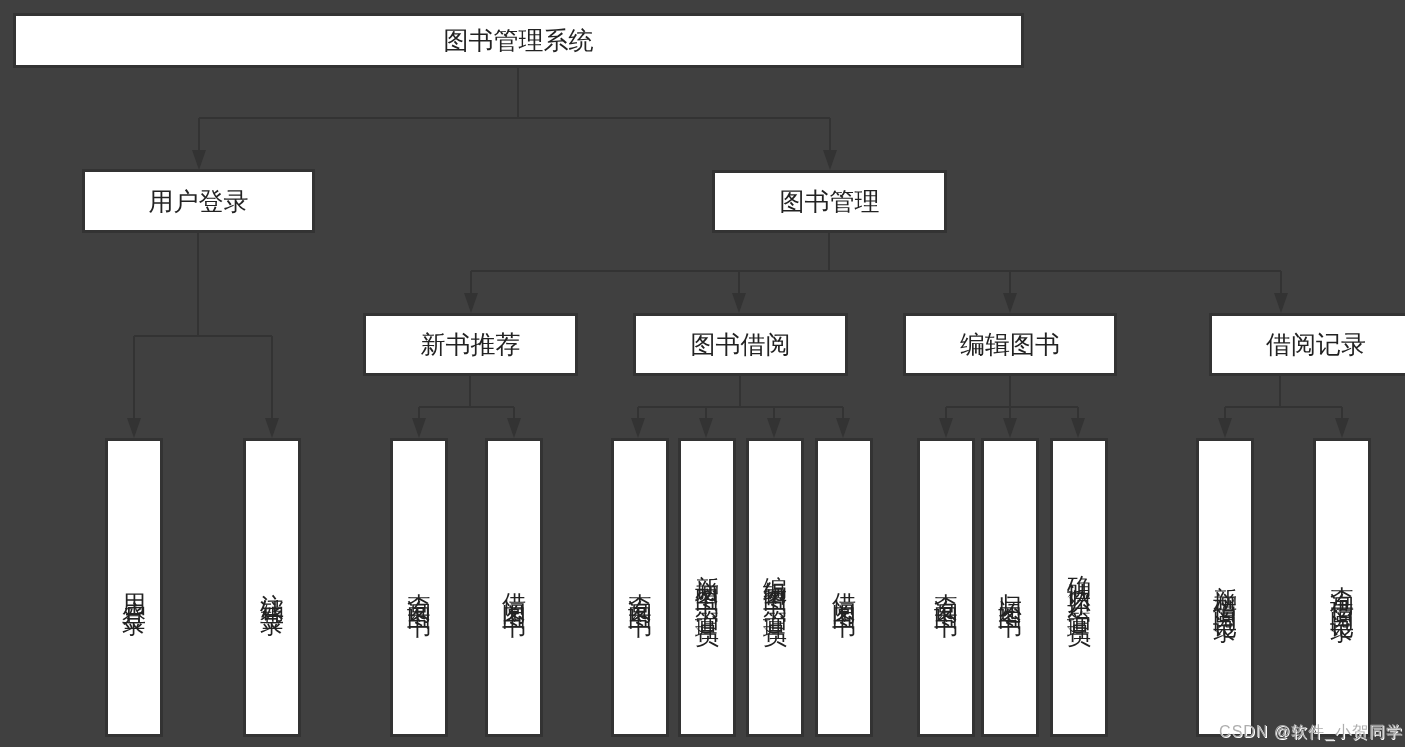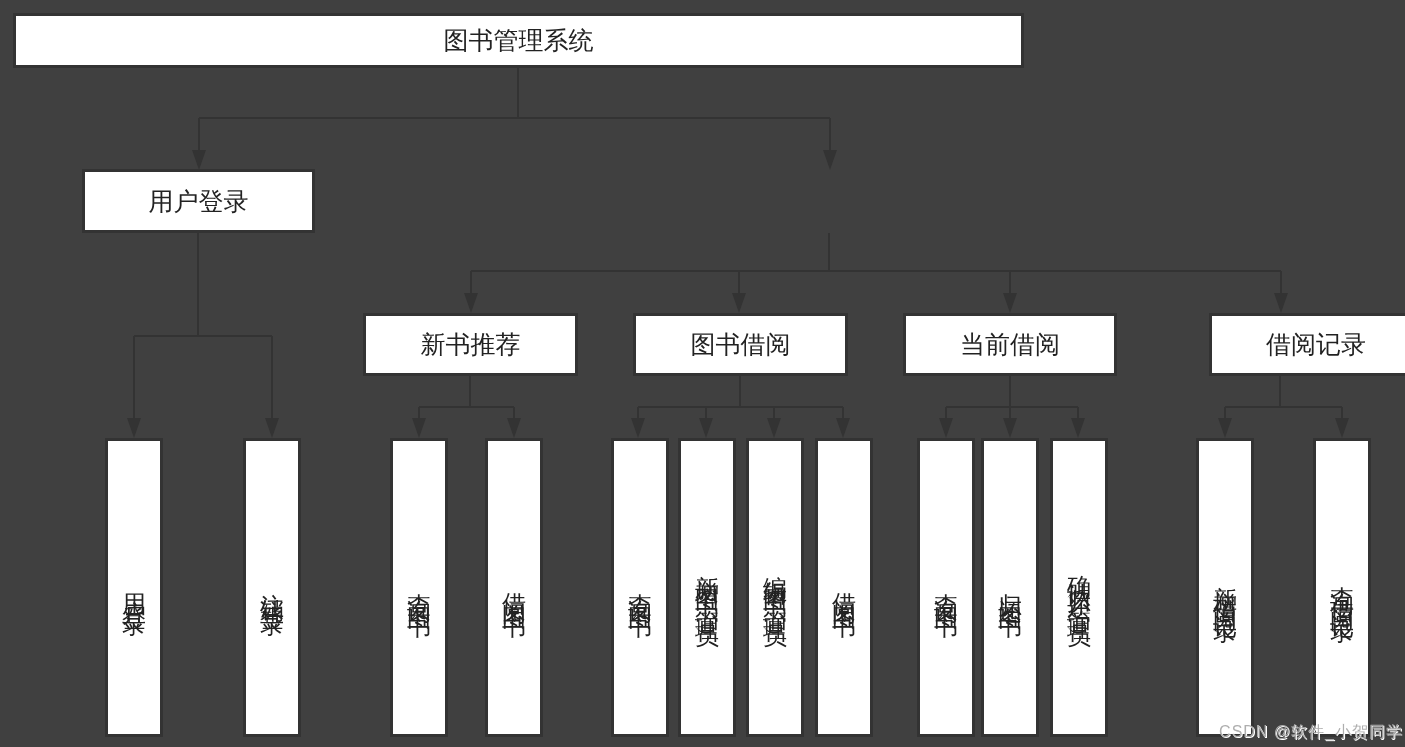--- a/index.html
+++ b/index.html
@@ -58,24 +58,25 @@
       <polygon points="1003,418 1017,418 1010,438"></polygon>
       <polygon points="1071,418 1085,418 1078,438"></polygon>
       <polygon points="1218,418 1232,418 1225,438"></polygon>
       <polygon points="1335,418 1349,418 1342,438"></polygon>
     </g>
   </svg>
 
   <div class="node" style="left:13px; top:13px; width:1011px; height:55px;">图书管理系统</div>
 
   <div class="node" style="left:82px; top:169px; width:233px; height:64px;">用户登录</div>
+  <div class="node" style="left:712px; top:170px; width:235px; height:63px;">图书管理</div>
 
   <div class="node" style="left:633px; top:313px; width:215px; height:63px;">图书借阅</div>
   <div class="node" style="left:363px; top:313px; width:215px; height:63px;">新书推荐</div>
-  <div class="node" style="left:903px; top:313px; width:214px; height:63px;">当前借阅</div>
+  <div class="node" style="left:903px; top:313px; width:214px; height:63px;">编辑图书</div>
   <div class="node" style="left:1173px; top:313px; width:214px; height:63px;margin-left:36px;">借阅记录</div>
 
   <div class="node vnode" style="left:105px; top:438px; width:58px; height:299px;">用户登录</div>
   <div class="node vnode" style="left:243px; top:438px; width:58px; height:299px;">注销登录</div>
 
   <div class="node vnode" style="left:390px; top:438px; width:58px; height:299px;">查询图书</div>
   <div class="node vnode" style="left:485px; top:438px; width:58px; height:299px;">借阅图书</div>
 
   <div class="node vnode" style="left:611px; top:438px; width:58px; height:299px;">查询图书</div>
   <div class="node vnode" style="left:678px; top:438px; width:58px; height:299px;">新增图书（管理员）</div>

